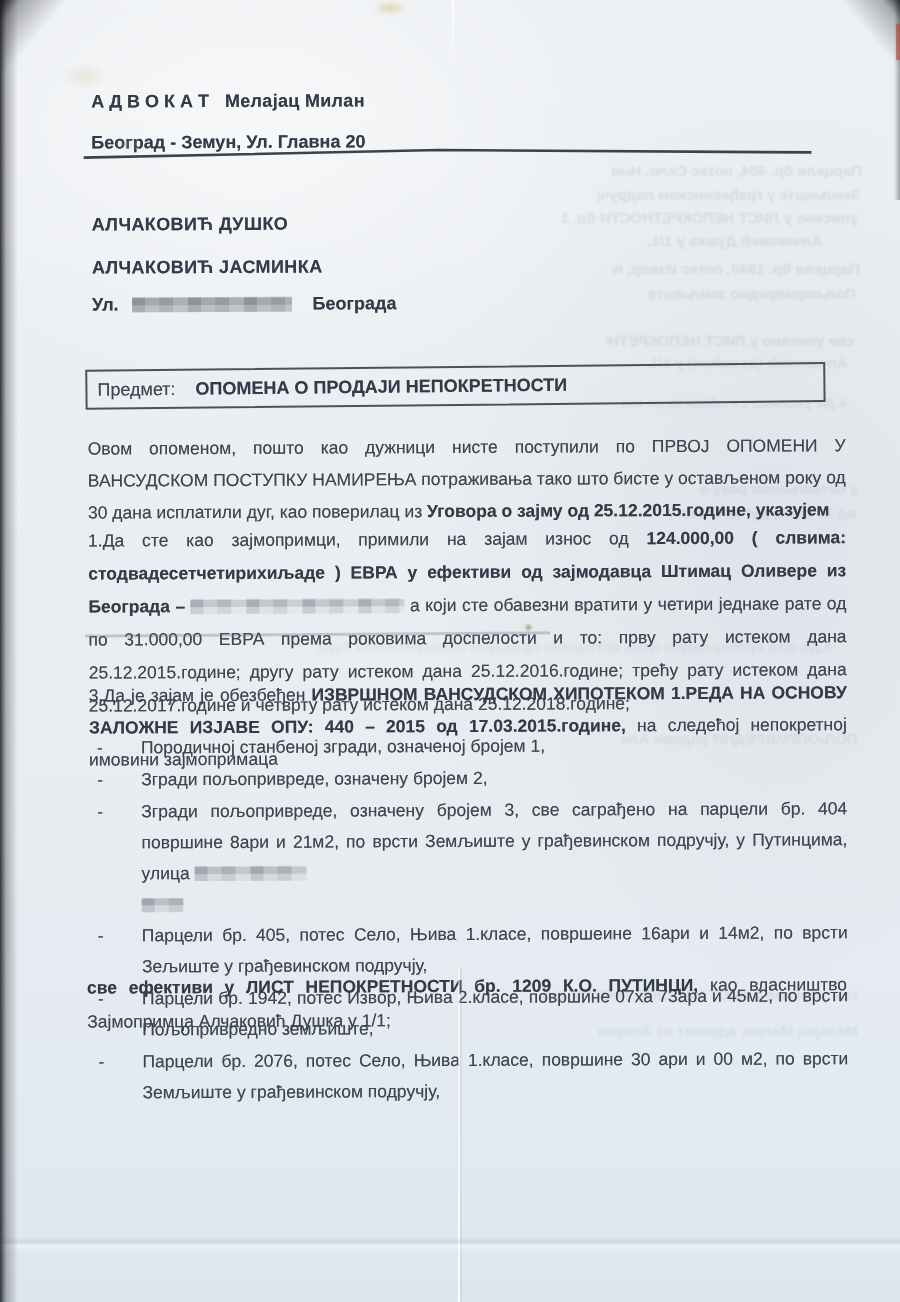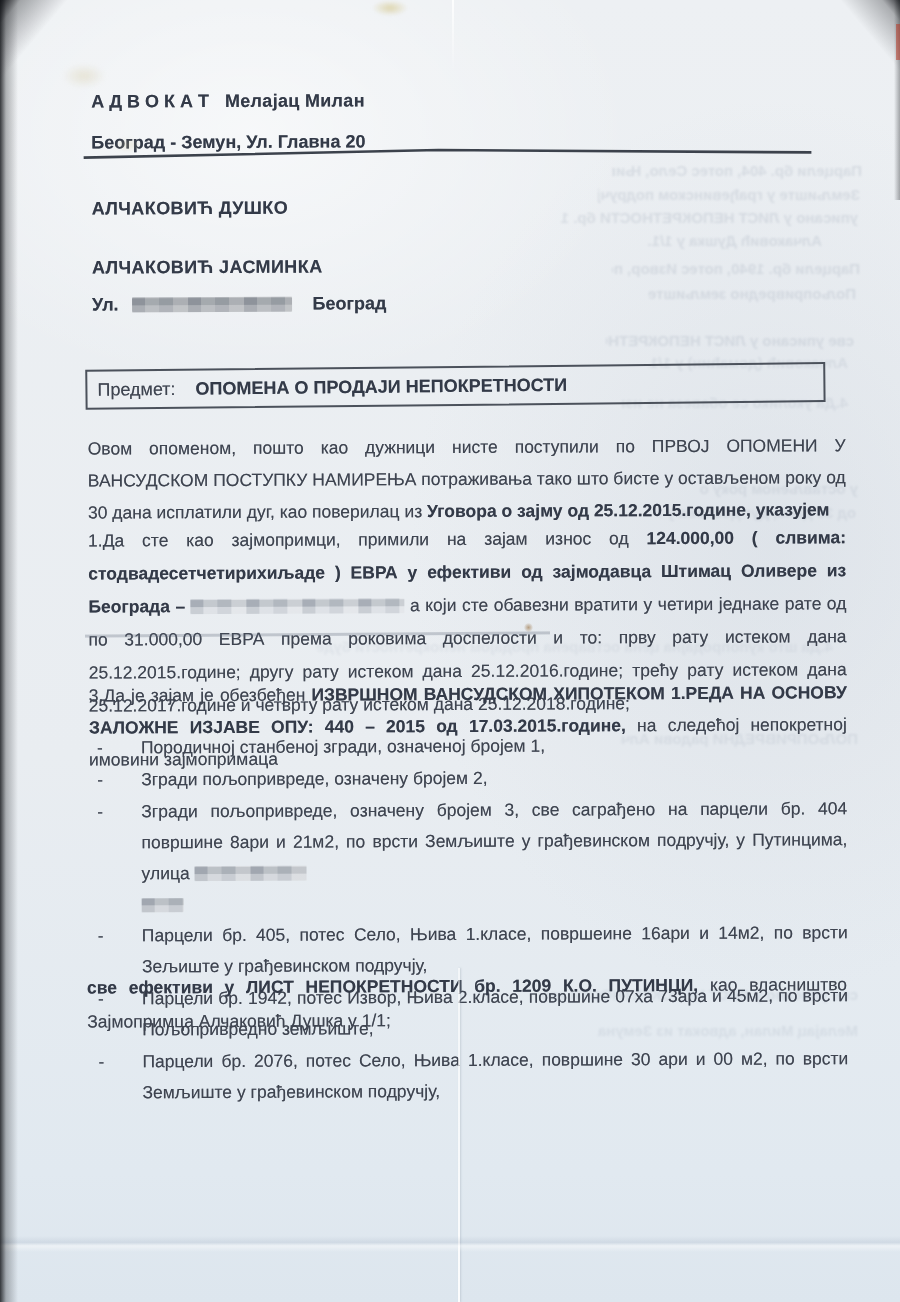--- a/index.html
+++ b/index.html
@@ -62,21 +62,21 @@
   .bl13{left:540px;top:984px;width:318px;opacity:.13;}
   .bl14{left:470px;top:1020px;width:388px;opacity:.12;}
   
   .content{position:absolute;inset:0;transform:rotate(-.25deg);transform-origin:50% 40%;
     color:#3e4450;text-shadow:0 0 .5px rgba(62,68,80,.55);}
   .b{font-weight:700;color:#333a48;}
   .lh-title-row{position:absolute;left:93px;top:90px;font-size:18px;font-weight:700;color:#333a48;}
   .lh-title-row .nm{margin-left:16px;letter-spacing:.3px;}
   .lh-addr{position:absolute;left:93px;top:131px;font-size:18px;font-weight:700;color:#333a48;}
   .rule{position:absolute;left:85px;top:144px;}
-  .rcpt1{position:absolute;left:93px;top:197px;font-size:18px;font-weight:700;letter-spacing:.4px;color:#333a48;}
+  .rcpt1{position:absolute;left:93px;top:213px;font-size:18px;font-weight:700;letter-spacing:.4px;color:#333a48;}
   .rcpt2{position:absolute;left:93px;top:256px;font-size:18px;font-weight:700;letter-spacing:.4px;color:#333a48;}
   .addr-row{position:absolute;left:93px;top:293px;font-size:18px;font-weight:700;color:#333a48;}
   .subject-box{position:absolute;left:86px;top:366px;width:740px;height:40px;
     border:2px solid #4b515b;transform:rotate(-.35deg);
     display:flex;align-items:center;padding:0 10px;box-sizing:border-box;font-size:18px;}
   .subject-box .lbl{font-weight:400;margin-right:20px;}
   .para{position:absolute;font-size:17.5px;line-height:32px;text-align:justify;}
   .intro{left:88px;top:413px;width:758px;}
   .item1{left:88px;top:505px;width:758px;line-height:33px;}
   .item2{left:88px;top:660px;width:758px;}
@@ -127,21 +127,21 @@
       <svg class="rule" width="740" height="16" viewBox="0 0 740 16">
         <path d="M0,12 L355,6 L728,10" stroke="#3c424c" stroke-width="2.6" fill="none"></path>
       </svg>
 
       <div class="rcpt1">АЛЧАКОВИЋ ДУШКО</div>
       <div class="rcpt2">АЛЧАКОВИЋ ЈАСМИНКА</div>
 
       <div class="addr-row">
         <span>Ул.</span>
         <span class="redact r-address" style="margin:0 16px 0 8px;"></span>
-        <span>Београд</span>
+        <span>Београда</span>
       </div>
 
       <div class="subject-box">
         <span class="lbl">Предмет:</span>
         <span class="b">ОПОМЕНА О ПРОДАЈИ НЕПОКРЕТНОСТИ</span>
       </div>
 
       <p class="para intro"><span>Овом опоменом, пошто као дужници нисте поступили по </span><span>ПРВОЈ ОПОМЕНИ У ВАНСУДСКОМ ПОСТУПКУ НАМИРЕЊА</span><span> потраживања тако што бисте у остављеном року од 30 дана исплатили дуг, као поверилац из </span><span class="b">Уговора о зајму од 25.12.2015.године, указујем</span></p>
 
       <p class="para item1"><span>1.Да сте као зајмопримци, примили на зајам износ од </span><span class="b">124.000,00 ( слвима: стодвадесетчетирихиљаде ) ЕВРА у ефективи од зајмодавца Штимац Оливере из Београда – </span><span class="redact r-loan"></span><span> а који сте обавезни вратити у четири једнаке рате од по 31.000,00 ЕВРА према роковима доспелости и то: прву рату истеком дана 25.12.2015.године; другу рату истеком дана 25.12.2016.године; трећу рату истеком дана 25.12.2017.године и четврту рату истеком дана 25.12.2018.године;</span></p>

